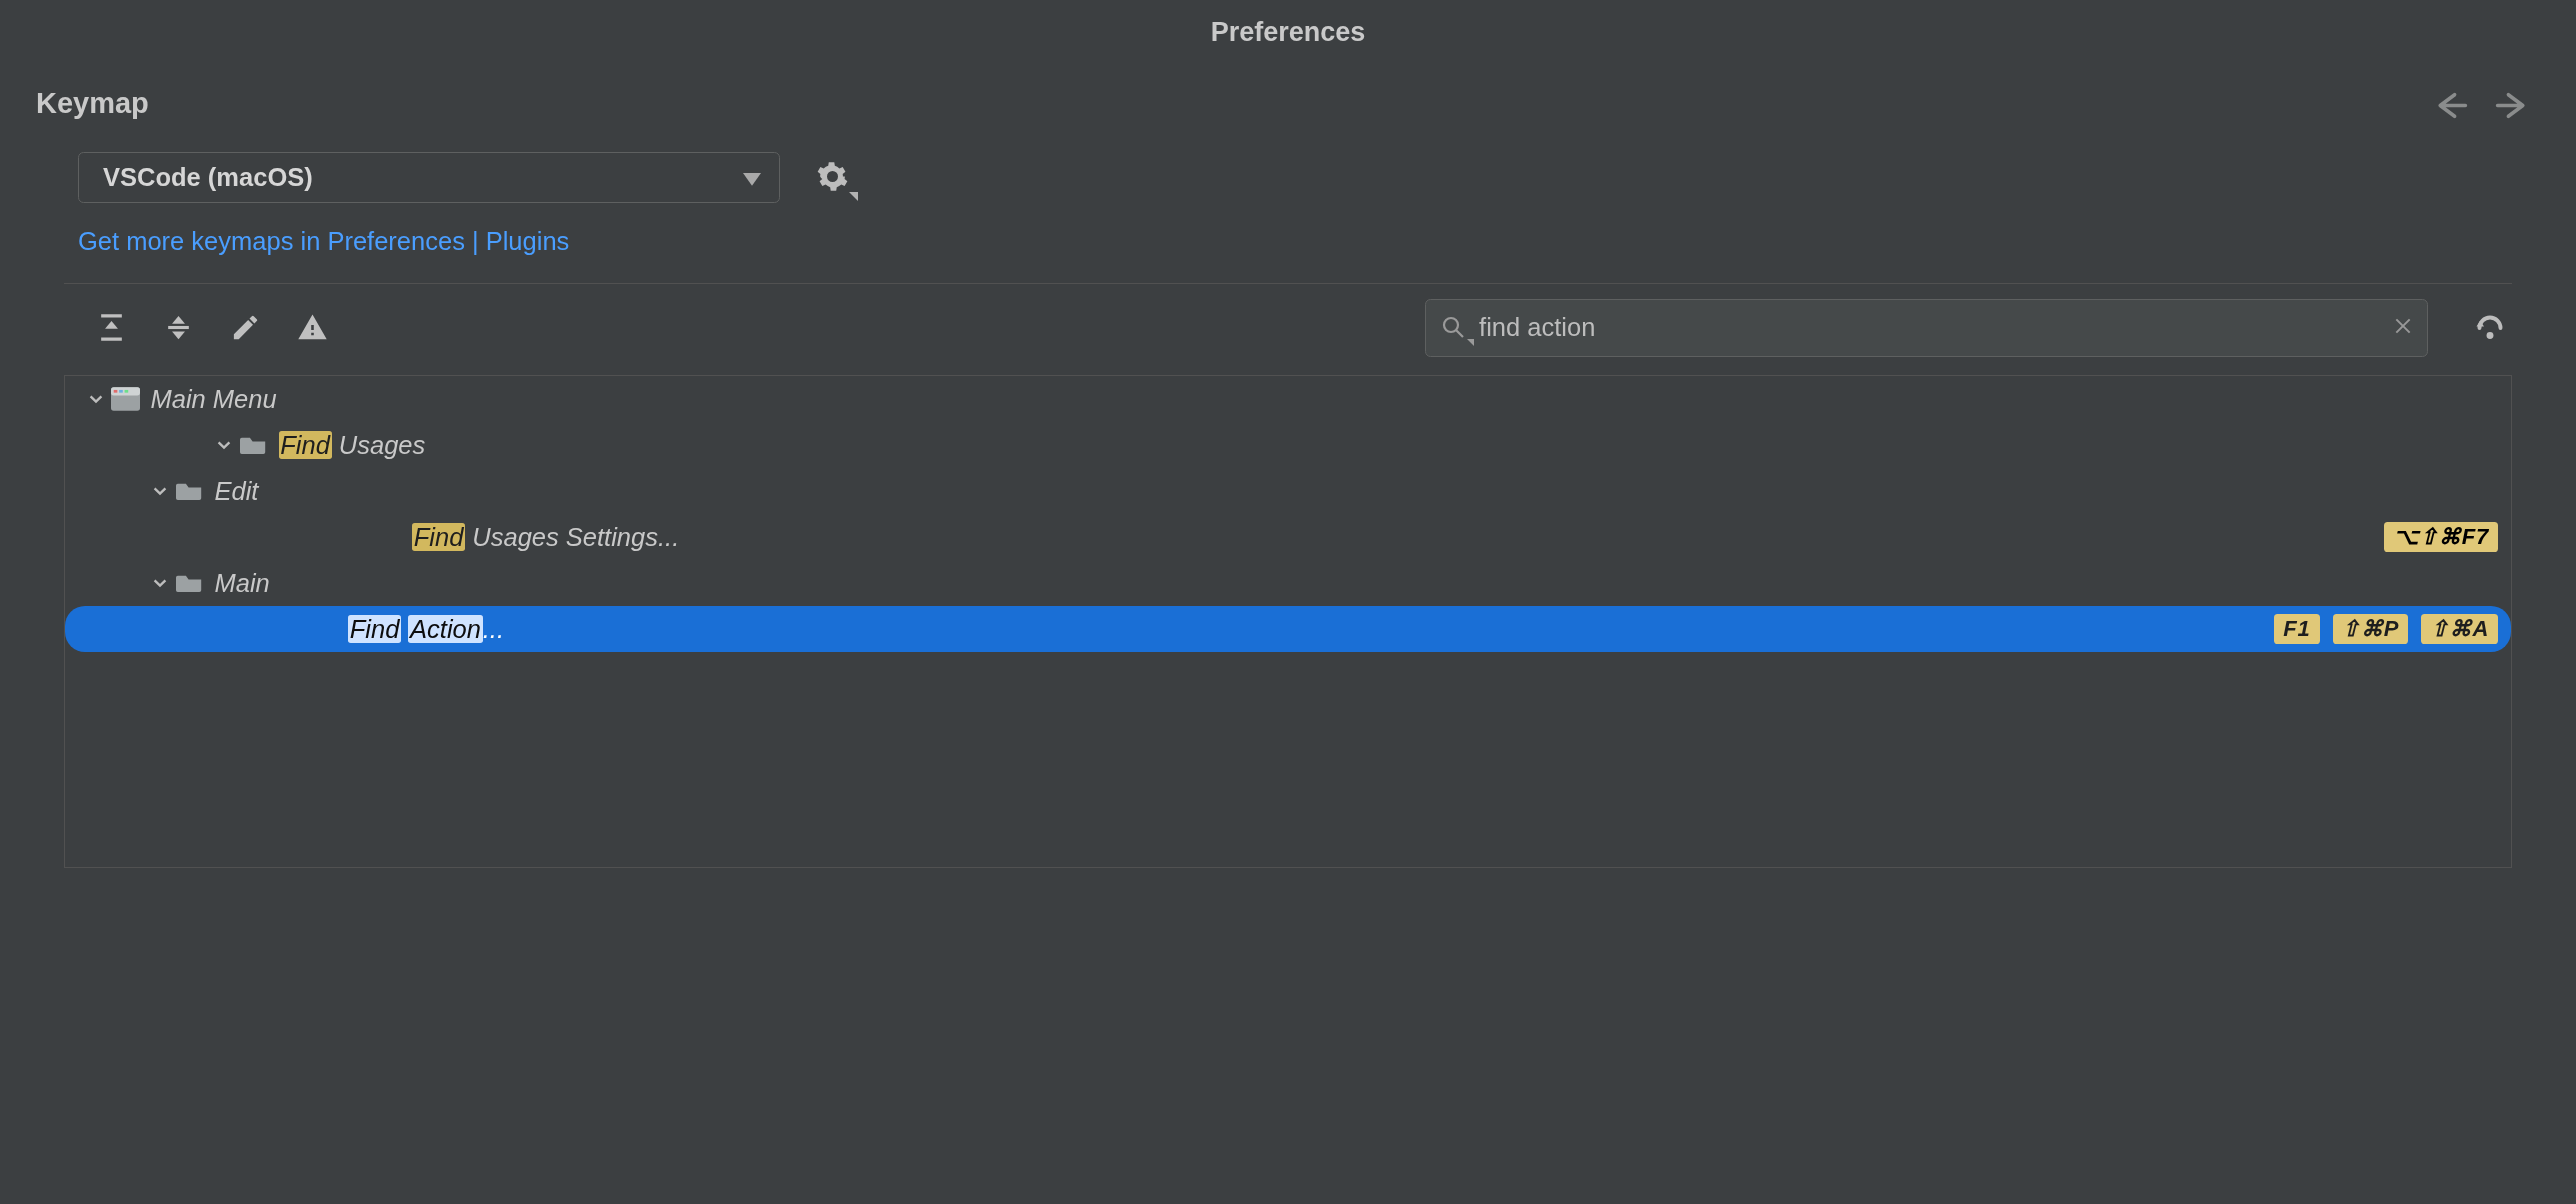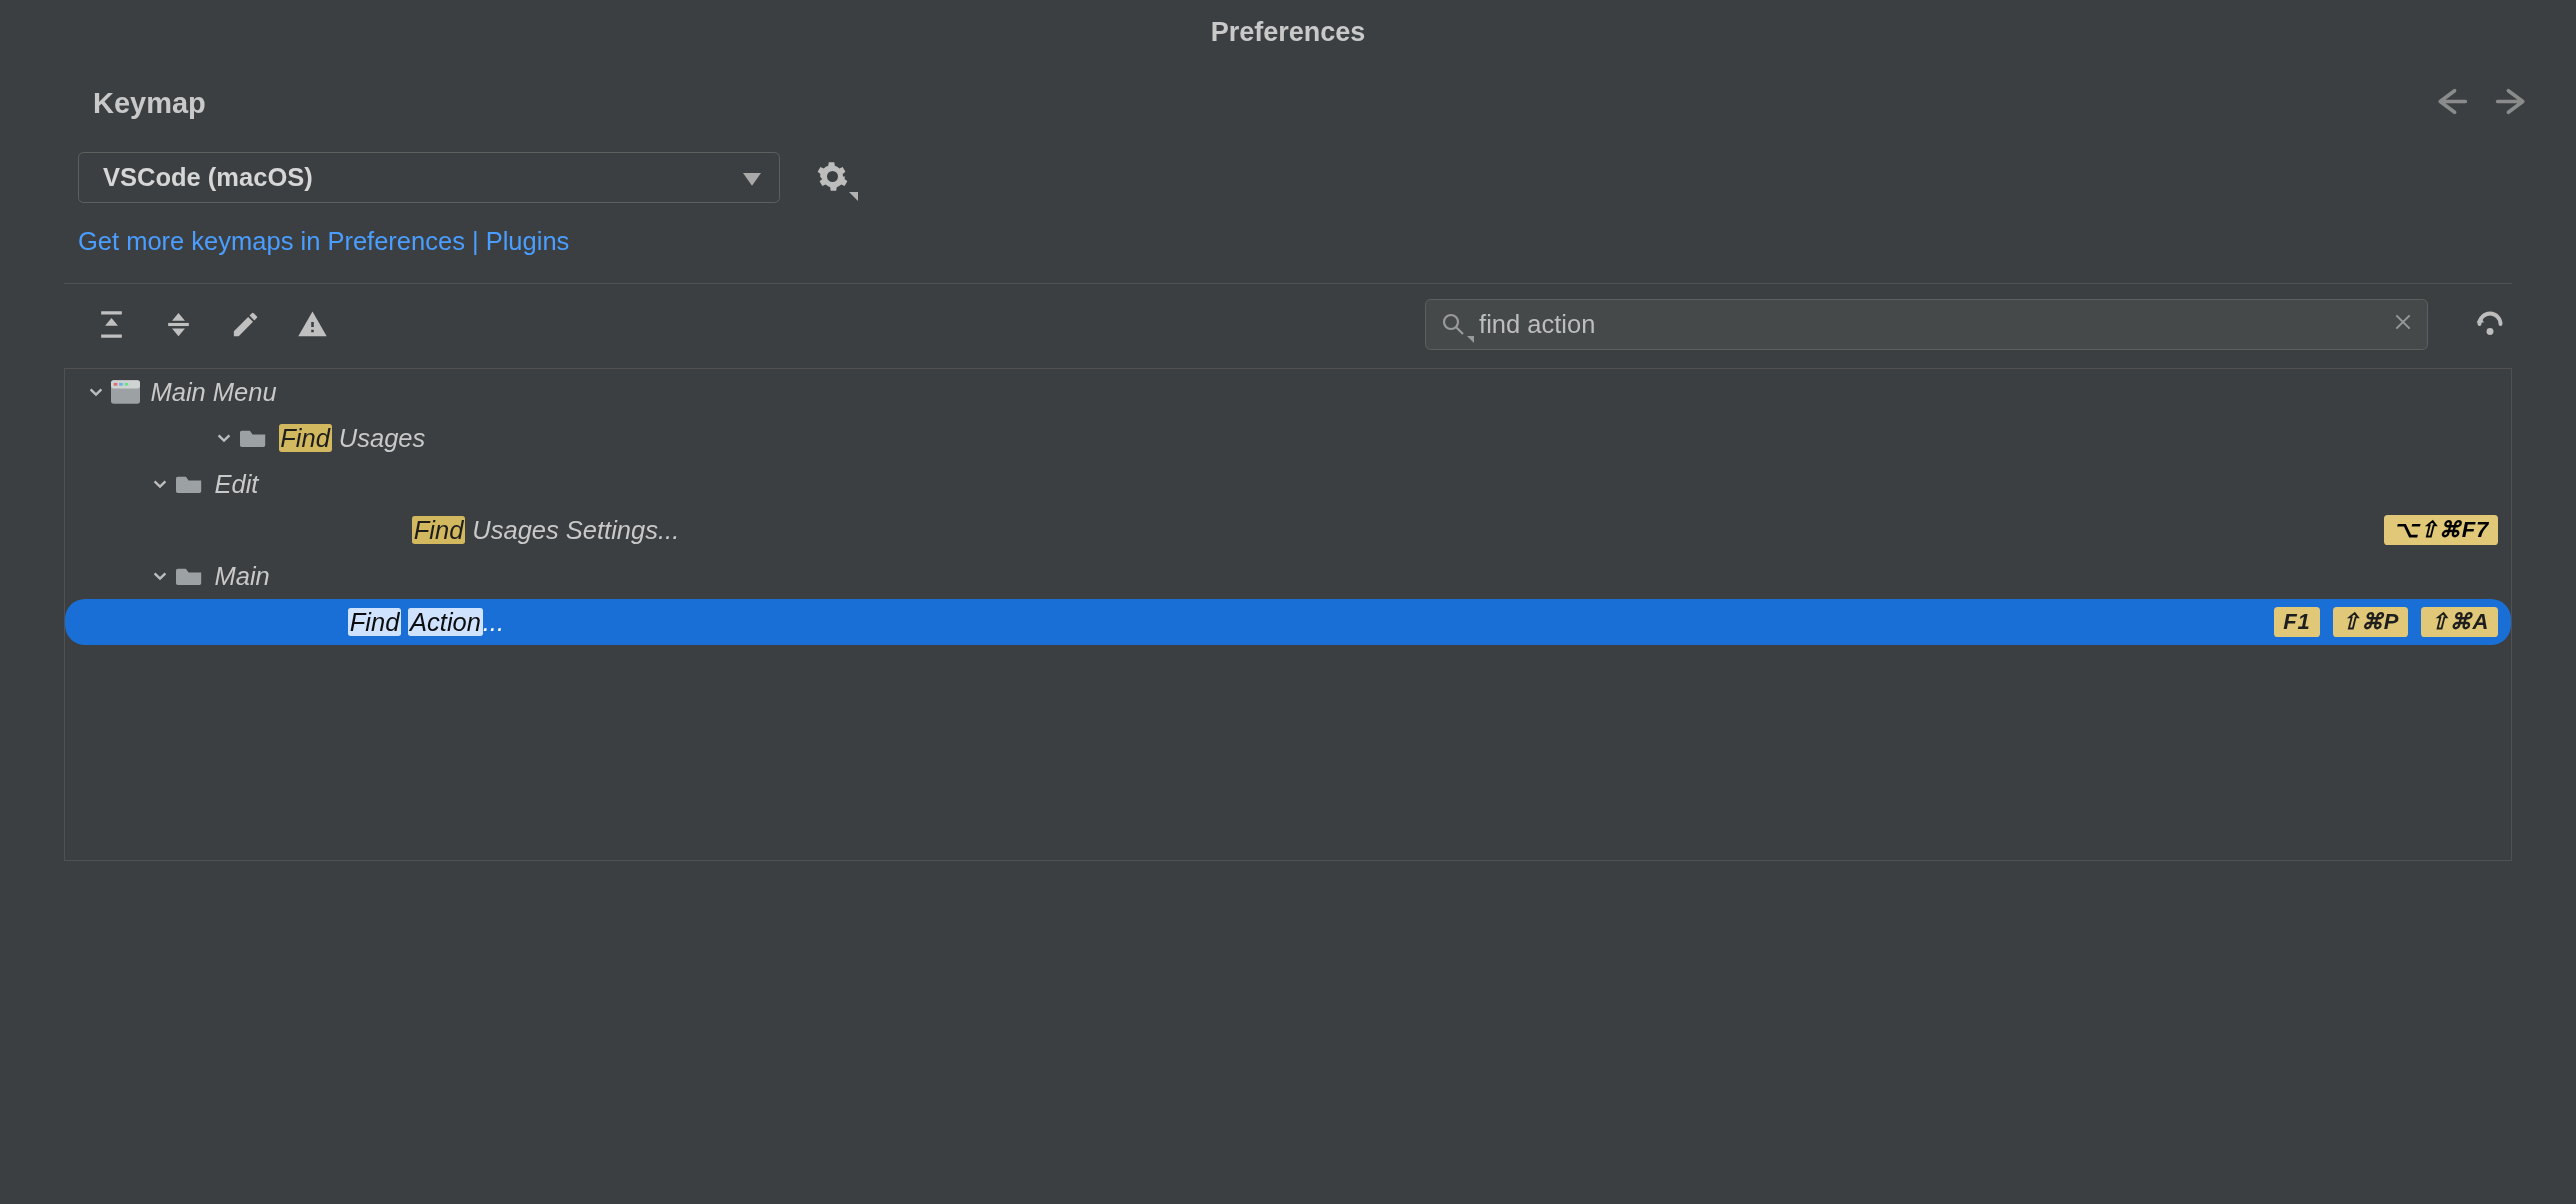--- a/index.html
+++ b/index.html
@@ -21,22 +21,22 @@
     align-items: center;
     justify-content: center;
     color: #c9c9c9;
     font-weight: 600;
     font-size: 27px;
   }
 
   
   .heading-row {
     display: flex;
-    align-items: flex-start;
-    padding: 23px 46px 23px 93px;
+    align-items: flex-end;
+    padding: 23px 46px 23px 36px;
     gap: 40px;
   }
   .heading-row h1 {
     color: #c9c9c9;
     font-weight: 700;
     font-size: 29px;
     flex: 1;
   }
   .nav-arrows { display: flex; gap: 25.5px; }
   .nav-arrow svg { display: block; }
@@ -89,21 +89,21 @@
     gap: 27px;
   }
   .tool-btn { width: 40px; height: 40px; display:flex; align-items:center; justify-content:center; }
   .tool-btn svg { display:block; }
   .toolbar-spacer { flex: 1; }
 
   .search-field {
     display: flex;
     align-items: center;
     width: 1003px;
-    height: 51px;
+    height: 58px;
     border: 1.8px solid #5e6060;
     border-radius: 5.5px;
     background: #45494a;
     padding: 0 14.6px;
     gap: 12.8px;
     justify-content: space-between;
   }
   .search-field .mag { position: relative; width: 25.5px; height: 25.5px; }
   .search-field .mag .mini-tri {
     position: absolute; right: -7.3px; bottom: -5.5px;

